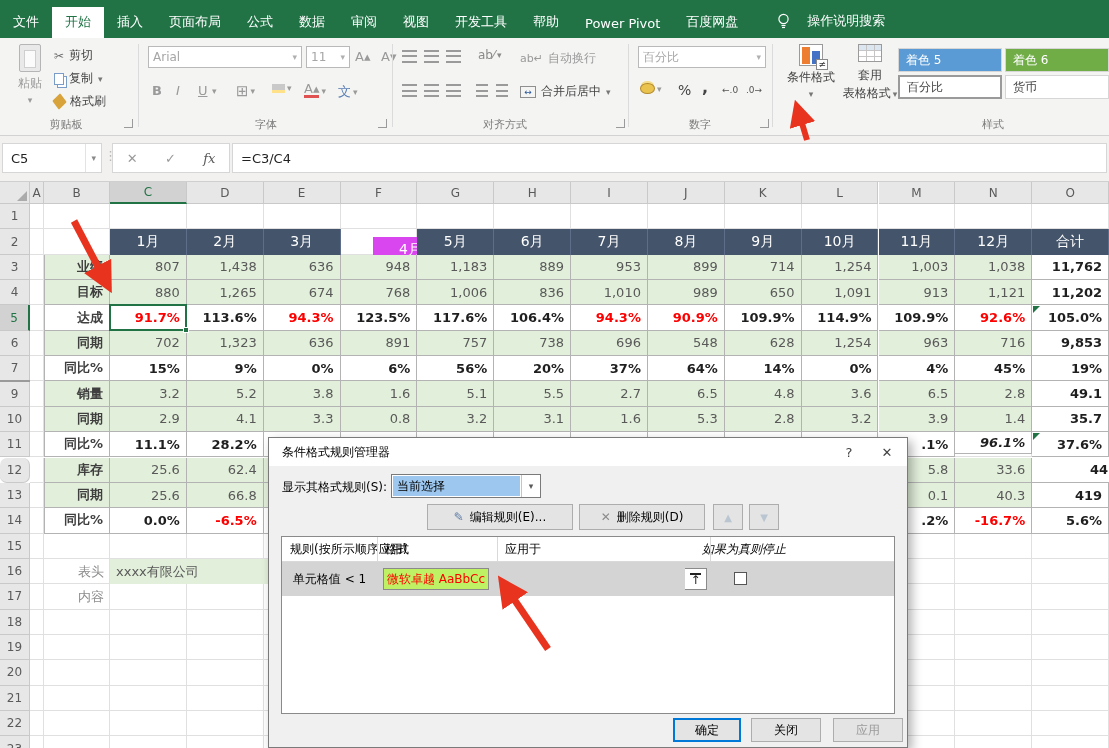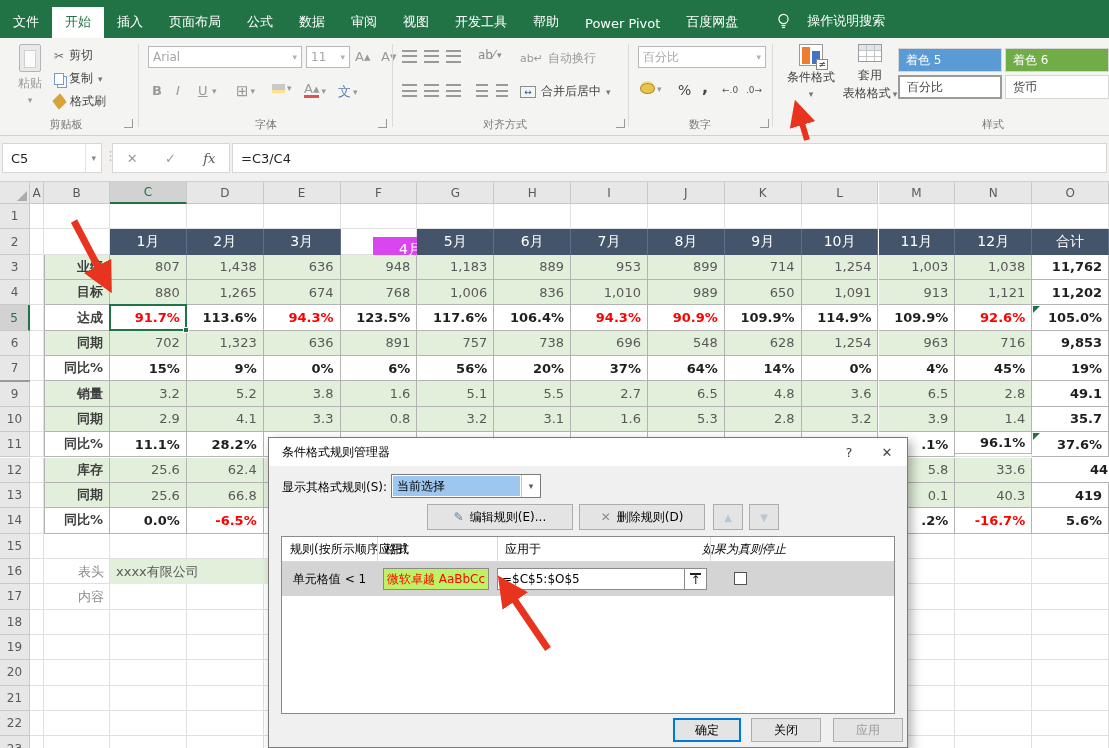--- a/index.html
+++ b/index.html
@@ -332,21 +332,21 @@
     <div class="rhdr" style="left: 0px; top: 22px; width: 30px; height: 25.35px;">1</div>
     <div class="rhdr" style="left: 0px; top: 47.35px; width: 30px; height: 25.35px;">2</div>
     <div class="rhdr" style="left: 0px; top: 72.7px; width: 30px; height: 25.35px;">3</div>
     <div class="rhdr" style="left: 0px; top: 98.05px; width: 30px; height: 25.35px;">4</div>
     <div class="rhdr sel" style="left: 0px; top: 123.4px; width: 30px; height: 25.35px;">5</div>
     <div class="rhdr" style="left: 0px; top: 148.75px; width: 30px; height: 25.35px;">6</div>
     <div class="rhdr" style="left: 0px; top: 174.1px; width: 30px; height: 25.35px;">7</div>
     <div class="rhdr" style="left: 0px; top: 199.45px; width: 30px; height: 25.35px;">9</div>
     <div class="rhdr" style="left: 0px; top: 224.8px; width: 30px; height: 25.35px;">10</div>
     <div class="rhdr" style="left: 0px; top: 250.15px; width: 30px; height: 25.35px;">11</div>
-    <div class="rhdr" style="left: 0px; top: 275.5px; width: 30px; height: 25.35px;">12</div>
+    <div class="rhdr" style="left: 0px; top: 275.5px; width: 30px; height: 25.35px; border-radius: 7px;">12</div>
     <div class="rhdr" style="left: 0px; top: 300.85px; width: 30px; height: 25.35px;">13</div>
     <div class="rhdr" style="left: 0px; top: 326.2px; width: 30px; height: 25.35px;">14</div>
     <div class="rhdr" style="left: 0px; top: 351.55px; width: 30px; height: 25.35px;">15</div>
     <div class="rhdr" style="left: 0px; top: 376.9px; width: 30px; height: 25.35px;">16</div>
     <div class="rhdr" style="left: 0px; top: 402.25px; width: 30px; height: 25.35px;">17</div>
     <div class="rhdr" style="left: 0px; top: 427.6px; width: 30px; height: 25.35px;">18</div>
     <div class="rhdr" style="left: 0px; top: 452.95px; width: 30px; height: 25.35px;">19</div>
     <div class="rhdr" style="left: 0px; top: 478.3px; width: 30px; height: 25.35px;">20</div>
     <div class="rhdr" style="left: 0px; top: 503.65px; width: 30px; height: 25.35px;">21</div>
     <div class="rhdr" style="left: 0px; top: 529px; width: 30px; height: 25.35px;">22</div>
@@ -799,21 +799,21 @@
     <div class="cell num tb boldv boldv" style="left: 186.85px; top: 250.15px; width: 76.85px; height: 25.35px;">28.2%</div>
     <div class="cell num tb boldv boldv" style="left: 263.7px; top: 250.15px; width: 76.85px; height: 25.35px;"></div>
     <div class="cell num tb boldv boldv" style="left: 340.55px; top: 250.15px; width: 76.85px; height: 25.35px;"></div>
     <div class="cell num tb boldv boldv" style="left: 417.4px; top: 250.15px; width: 76.85px; height: 25.35px;"></div>
     <div class="cell num tb boldv boldv" style="left: 494.25px; top: 250.15px; width: 76.85px; height: 25.35px;"></div>
     <div class="cell num tb boldv boldv" style="left: 571.1px; top: 250.15px; width: 76.85px; height: 25.35px;"></div>
     <div class="cell num tb boldv boldv" style="left: 647.95px; top: 250.15px; width: 76.85px; height: 25.35px;"></div>
     <div class="cell num tb boldv boldv" style="left: 724.8px; top: 250.15px; width: 76.85px; height: 25.35px;"></div>
     <div class="cell num tb boldv boldv" style="left: 801.65px; top: 250.15px; width: 76.85px; height: 25.35px;"></div>
     <div class="cell num tb boldv boldv" style="left: 878.5px; top: 250.15px; width: 76.85px; height: 25.35px;">.1%</div>
-    <div class="cell num tb boldv boldv" style="left: 955.35px; top: 250.15px; width: 76.85px; height: 22px;">96.1%</div>
+    <div class="cell num tb boldv boldv" style="left: 955.35px; top: 250.15px; width: 76.85px; height: 22px; font-style: italic;">96.1%</div>
     <div class="cell num tb osum" style="left: 1032.2px; top: 250.15px; width: 76.85px; height: 25.35px;">37.6%</div>
     <div class="tri" style="left: 1033.2px; top: 251.15px;"></div>
     <div class="cell label tb green" style="left: 44px; top: 275.5px; width: 66px; height: 25.35px; border-left: 1px solid rgb(179, 179, 179);">库存</div>
     <div class="cell num tb green" style="left: 110px; top: 275.5px; width: 76.85px; height: 25.35px;">25.6</div>
     <div class="cell num tb green" style="left: 186.85px; top: 275.5px; width: 76.85px; height: 25.35px;">62.4</div>
     <div class="cell num tb green" style="left: 263.7px; top: 275.5px; width: 76.85px; height: 25.35px;"></div>
     <div class="cell num tb green" style="left: 340.55px; top: 275.5px; width: 76.85px; height: 25.35px;"></div>
     <div class="cell num tb green" style="left: 417.4px; top: 275.5px; width: 76.85px; height: 25.35px;"></div>
     <div class="cell num tb green" style="left: 494.25px; top: 275.5px; width: 76.85px; height: 25.35px;"></div>
     <div class="cell num tb green" style="left: 571.1px; top: 275.5px; width: 76.85px; height: 25.35px;"></div>
@@ -894,21 +894,20 @@
         <div class="lhdr" style="position: absolute; left: 223px; top: 0px; height: 24px;">应用于</div>
         <div class="lhdr" style="position: absolute; left: 420px; top: 0px; height: 24px; font-style: italic;">如果为真则停止</div>
       </div>
     <span class="lsep" style="left:95px"></span>
     <span class="lsep" style="left:215px"></span>
     <span class="lsep" style="left:428px"></span>
     <div id="lhdrline"></div>
     <div id="rulerow">
       <span id="rulecond">单元格值 &lt; 1</span>
       <span id="rulepreview">微软卓越 AaBbCc</span>
-      <span id="ruleapplies">=$C$5:$O$5</span>
       <span id="rangebtn">
           <span>↑</span>
         </span>
       <span id="rulecheck"></span>
     </div>
   </div>
 
   <div class="fbtn2" id="okbtn">确定</div>
   <div class="fbtn2" id="closebtn">关闭</div>
   <div class="fbtn2" id="applybtn">应用</div>

